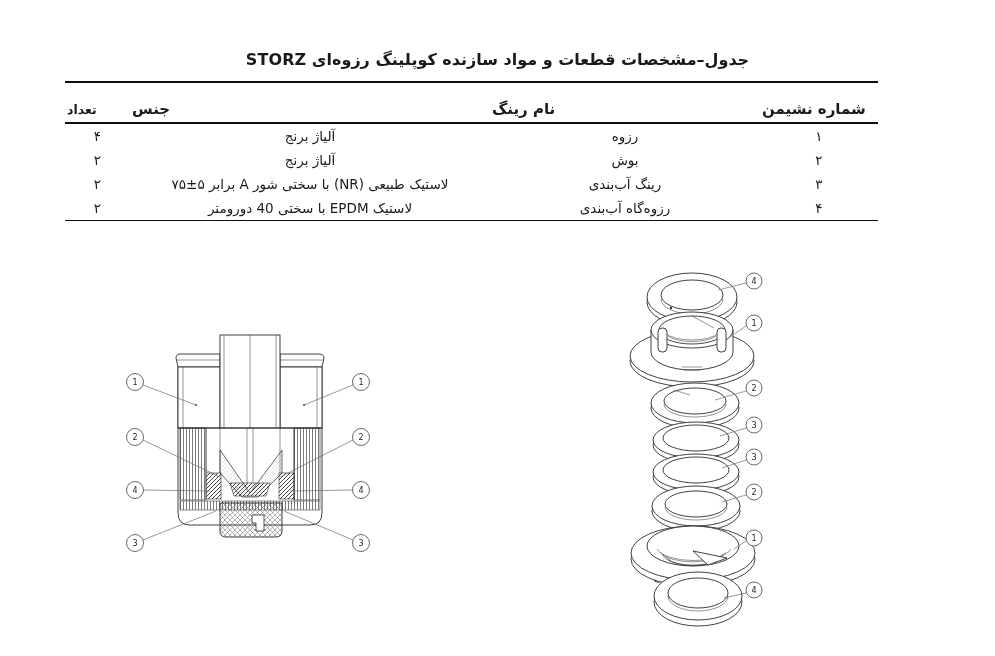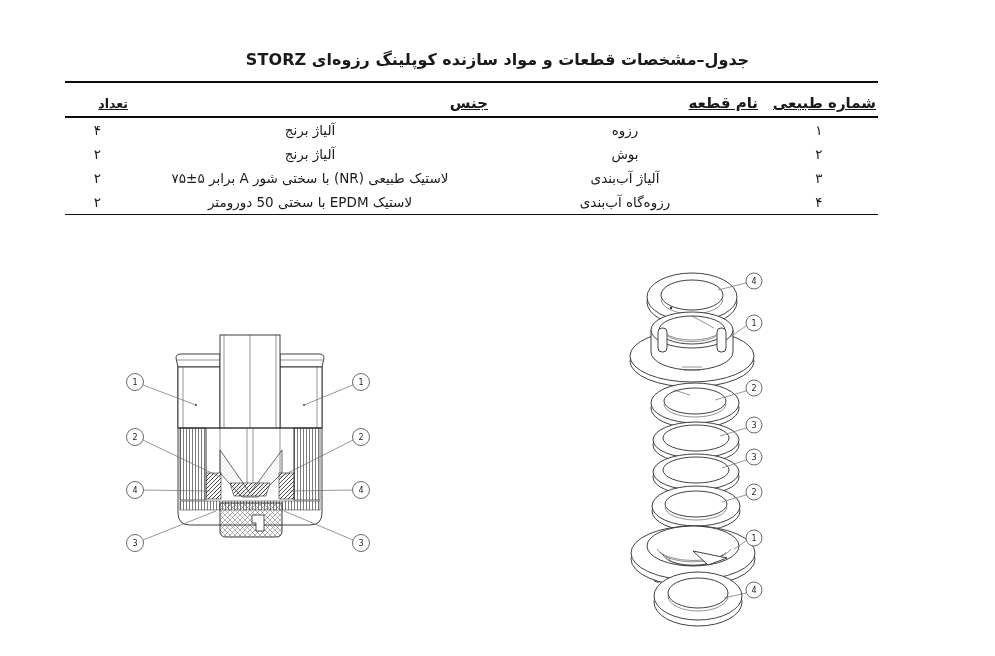--- a/index.html
+++ b/index.html
@@ -12,22 +12,22 @@
     text-align:center;direction:rtl;unicode-bidi:embed;
     font-size:16px;font-weight:bold;letter-spacing:0.1px;
   }
   table.parts{
     position:absolute;top:81px;left:65px;width:813px;
     border-collapse:collapse;direction:rtl;table-layout:fixed;
     border-top:2px solid #0d0d0d;border-bottom:1.6px solid #0d0d0d;
   }
   table.parts thead th{
     border-bottom:2px solid #0d0d0d;
-    font-size:15px;font-weight:bold;text-align:right;
-    padding:11px 2px 4px 2px;white-space:nowrap;text-decoration:underline;
+    font-size:15px;font-weight:bold;text-align:left;
+    padding:17px 2px 4px 2px;white-space:nowrap;
   }
   table.parts thead th.qty-h{font-size:12.5px;font-weight:bold;}
   table.parts tbody td{
     font-size:13.5px;text-align:center;vertical-align:middle;
     padding:4px 2px;white-space:nowrap;
   }
   .figure-svg{position:absolute;}
   .outline{fill:none;stroke:#2b2b2b;stroke-width:0.9;}
   .outline-f{fill:#ffffff;stroke:#2b2b2b;stroke-width:0.9;}
   .thin{fill:none;stroke:#3a3a3a;stroke-width:0.55;}
@@ -45,49 +45,49 @@
 
 <table class="parts" dir="rtl">
   <colgroup>
     <col style="width:118px">
       <col style="width:270px">
       <col style="width:360px">
       <col style="width:65px">
   </colgroup>
   <thead>
     <tr>
-      <th>شماره طبیعی</th>
-      <th>نام قطعه</th>
+      <th>شماره نشیمن</th>
+      <th>نام رینگ</th>
       <th>جنس</th>
       <th class="qty-h">تعداد</th>
     </tr>
   </thead>
   <tbody>
     <tr>
       <td>۱</td>
       <td>رزوه</td>
       <td>آلیاژ برنج</td>
       <td>۴</td>
     </tr>
     <tr>
       <td>۲</td>
       <td>بوش</td>
       <td>آلیاژ برنج</td>
       <td>۲</td>
     </tr>
     <tr>
       <td>۳</td>
-      <td>آلیاژ آب‌بندی</td>
+      <td>رینگ آب‌بندی</td>
       <td>لاستیک طبیعی (NR) با سختی شور A برابر ⁦۷۵±۵⁩</td>
       <td>۲</td>
     </tr>
     <tr>
       <td>۴</td>
       <td>رزوه‌گاه آب‌بندی</td>
-      <td>لاستیک EPDM با سختی 50 دورومتر</td>
+      <td>لاستیک EPDM با سختی 40 دورومتر</td>
       <td>۲</td>
     </tr>
   </tbody>
 </table>
 
 <svg class="figure-svg" style="left:110px;top:325px;" width="300" height="245" viewBox="0 0 300 245">
   <defs>
     <pattern id="vh" width="3" height="6" patternUnits="userSpaceOnUse">
       <path d="M1.5,0 V6" stroke="#444" stroke-width="0.7"></path>
     </pattern>

